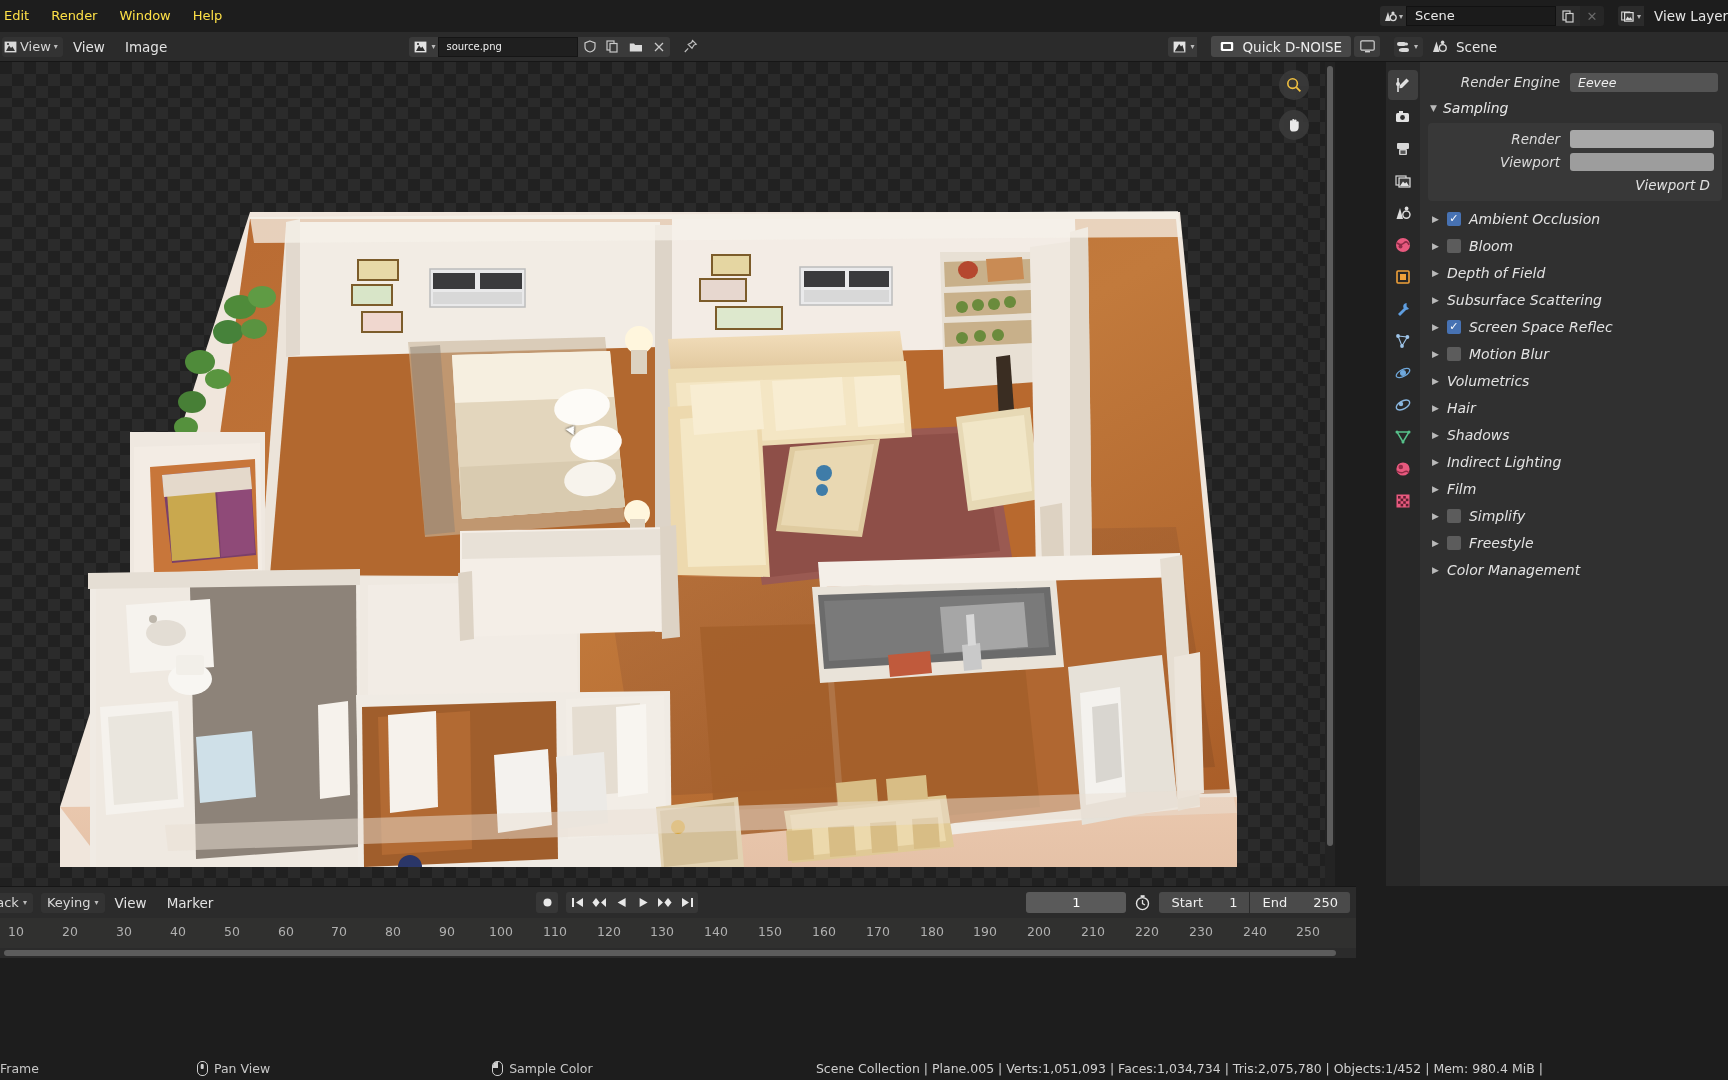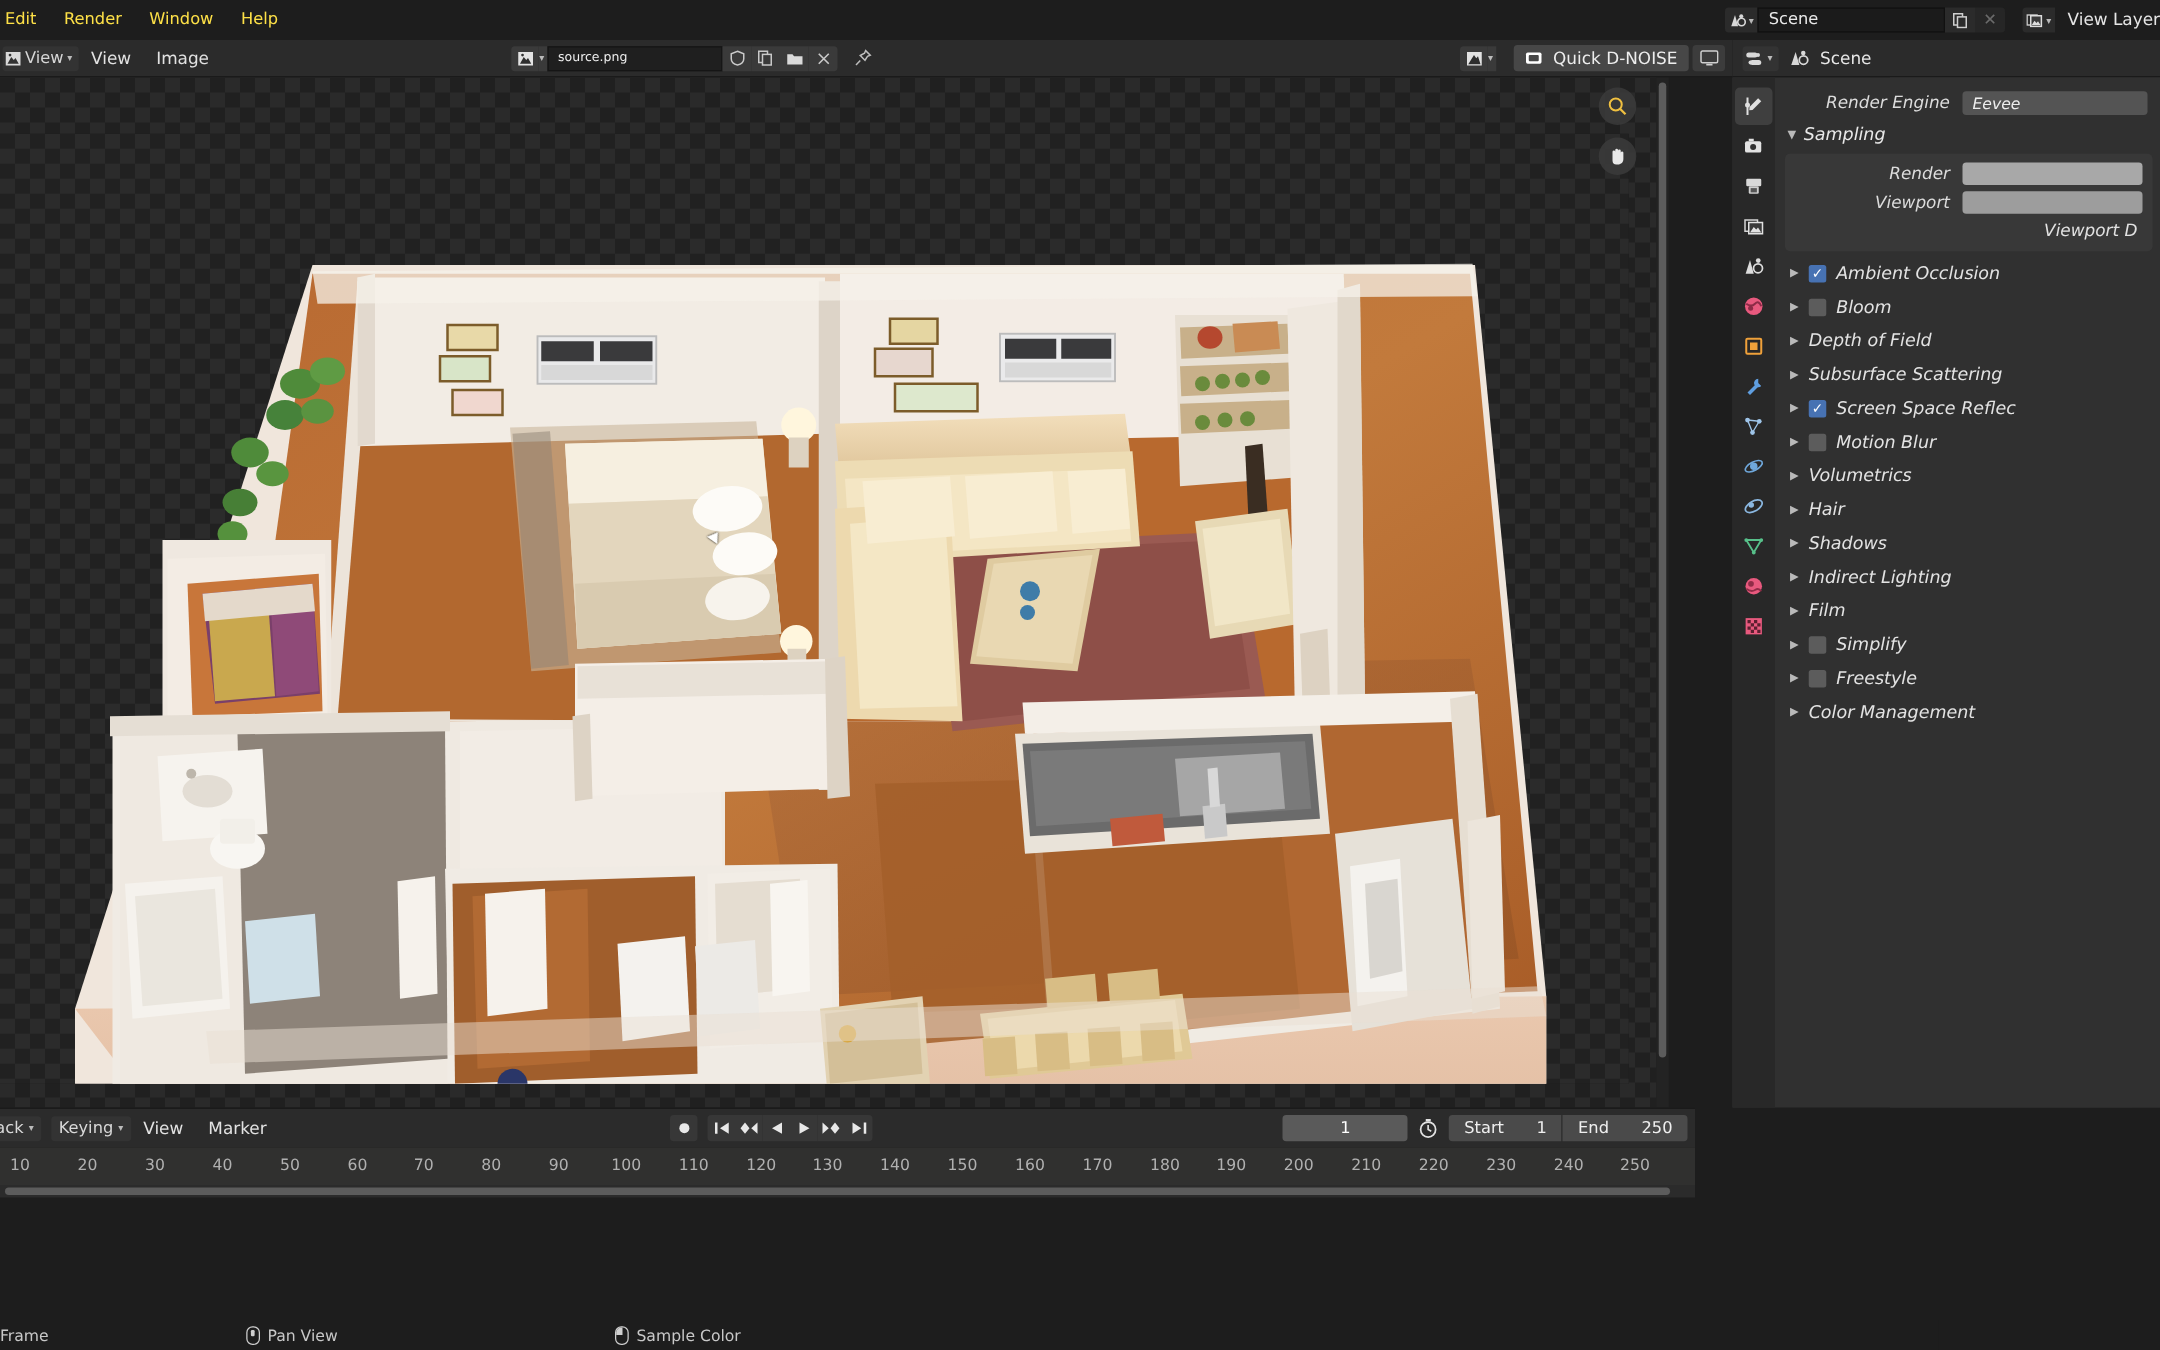--- a/index.html
+++ b/index.html
@@ -978,15 +978,16 @@
       <span>Frame</span>
     </div>
     <div class="st-item" style="margin-left:158px">
       <span class="mouseicon mid"></span>
       <span>Pan View</span>
     </div>
     <div class="st-item" style="margin-left:222px">
       <span class="mouseicon left"></span>
       <span>Sample Color</span>
     </div>
+    <div class="st-stats">Scene Collection | Plane.005 | Verts:1,051,093 | Faces:1,034,734 | Tris:2,075,780 | Objects:1/452 | Mem: 980.4 MiB |</div>
   </div>
 
 </div>
 
 </body></html>

